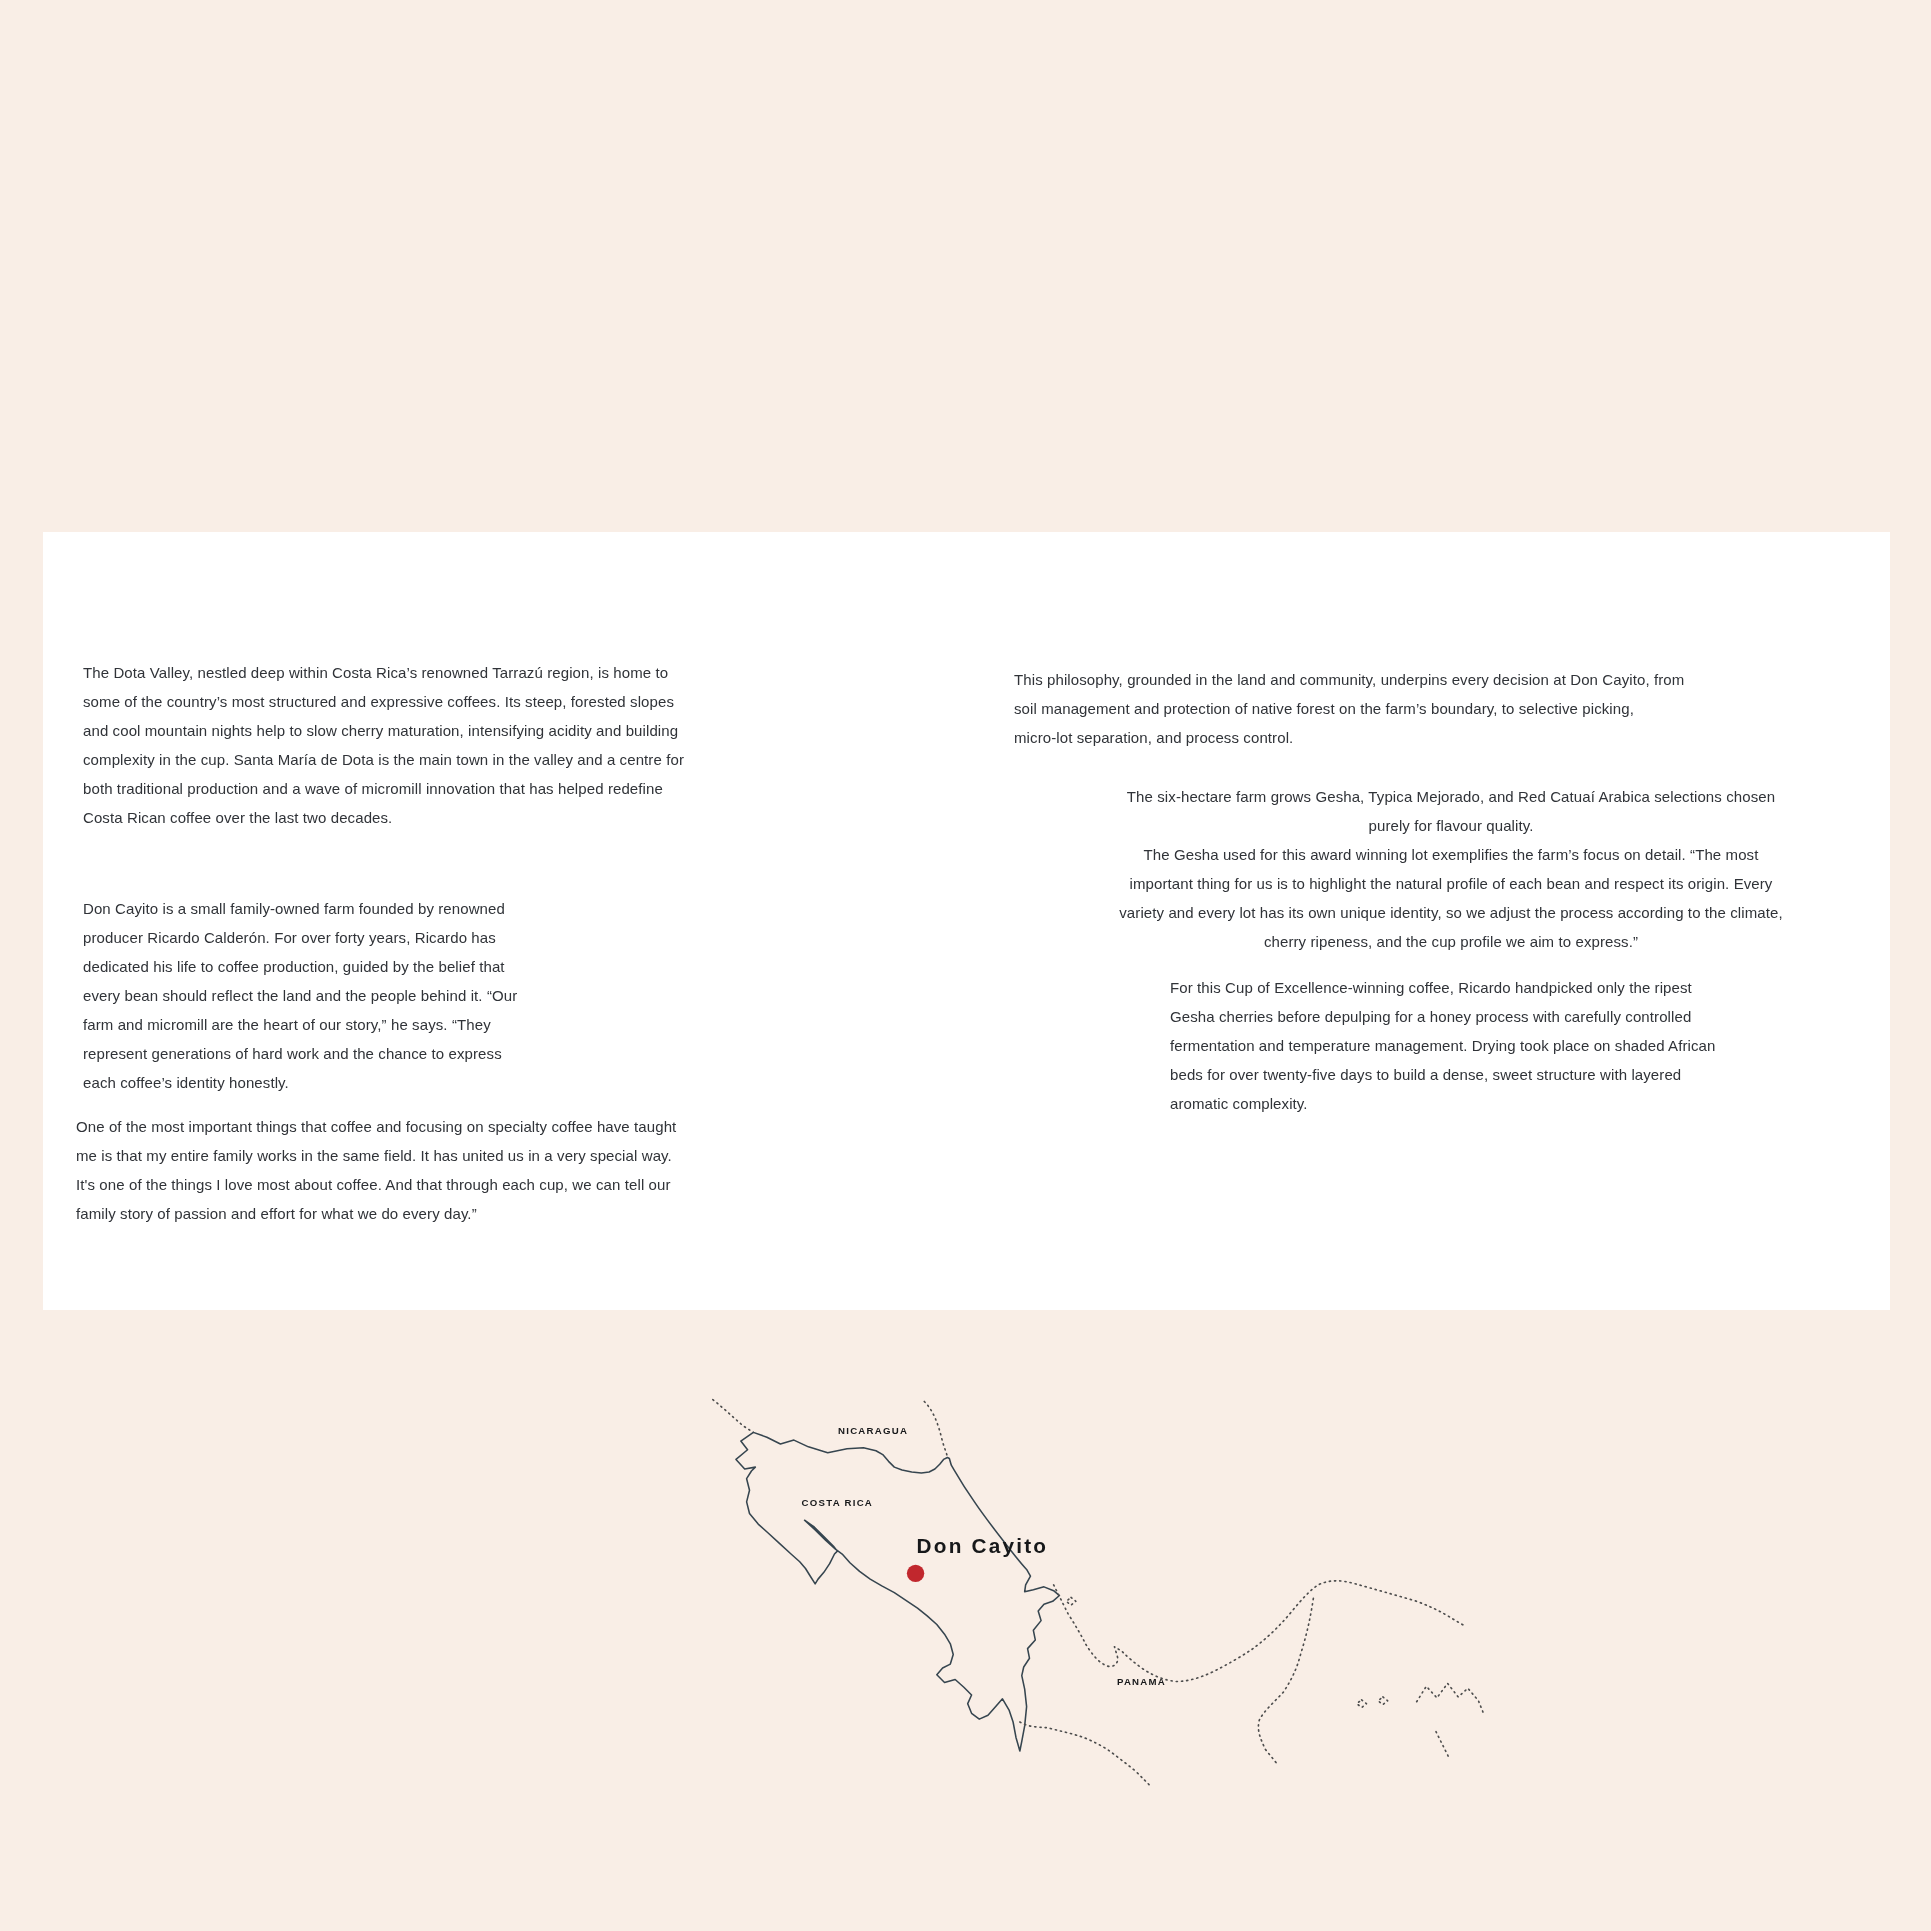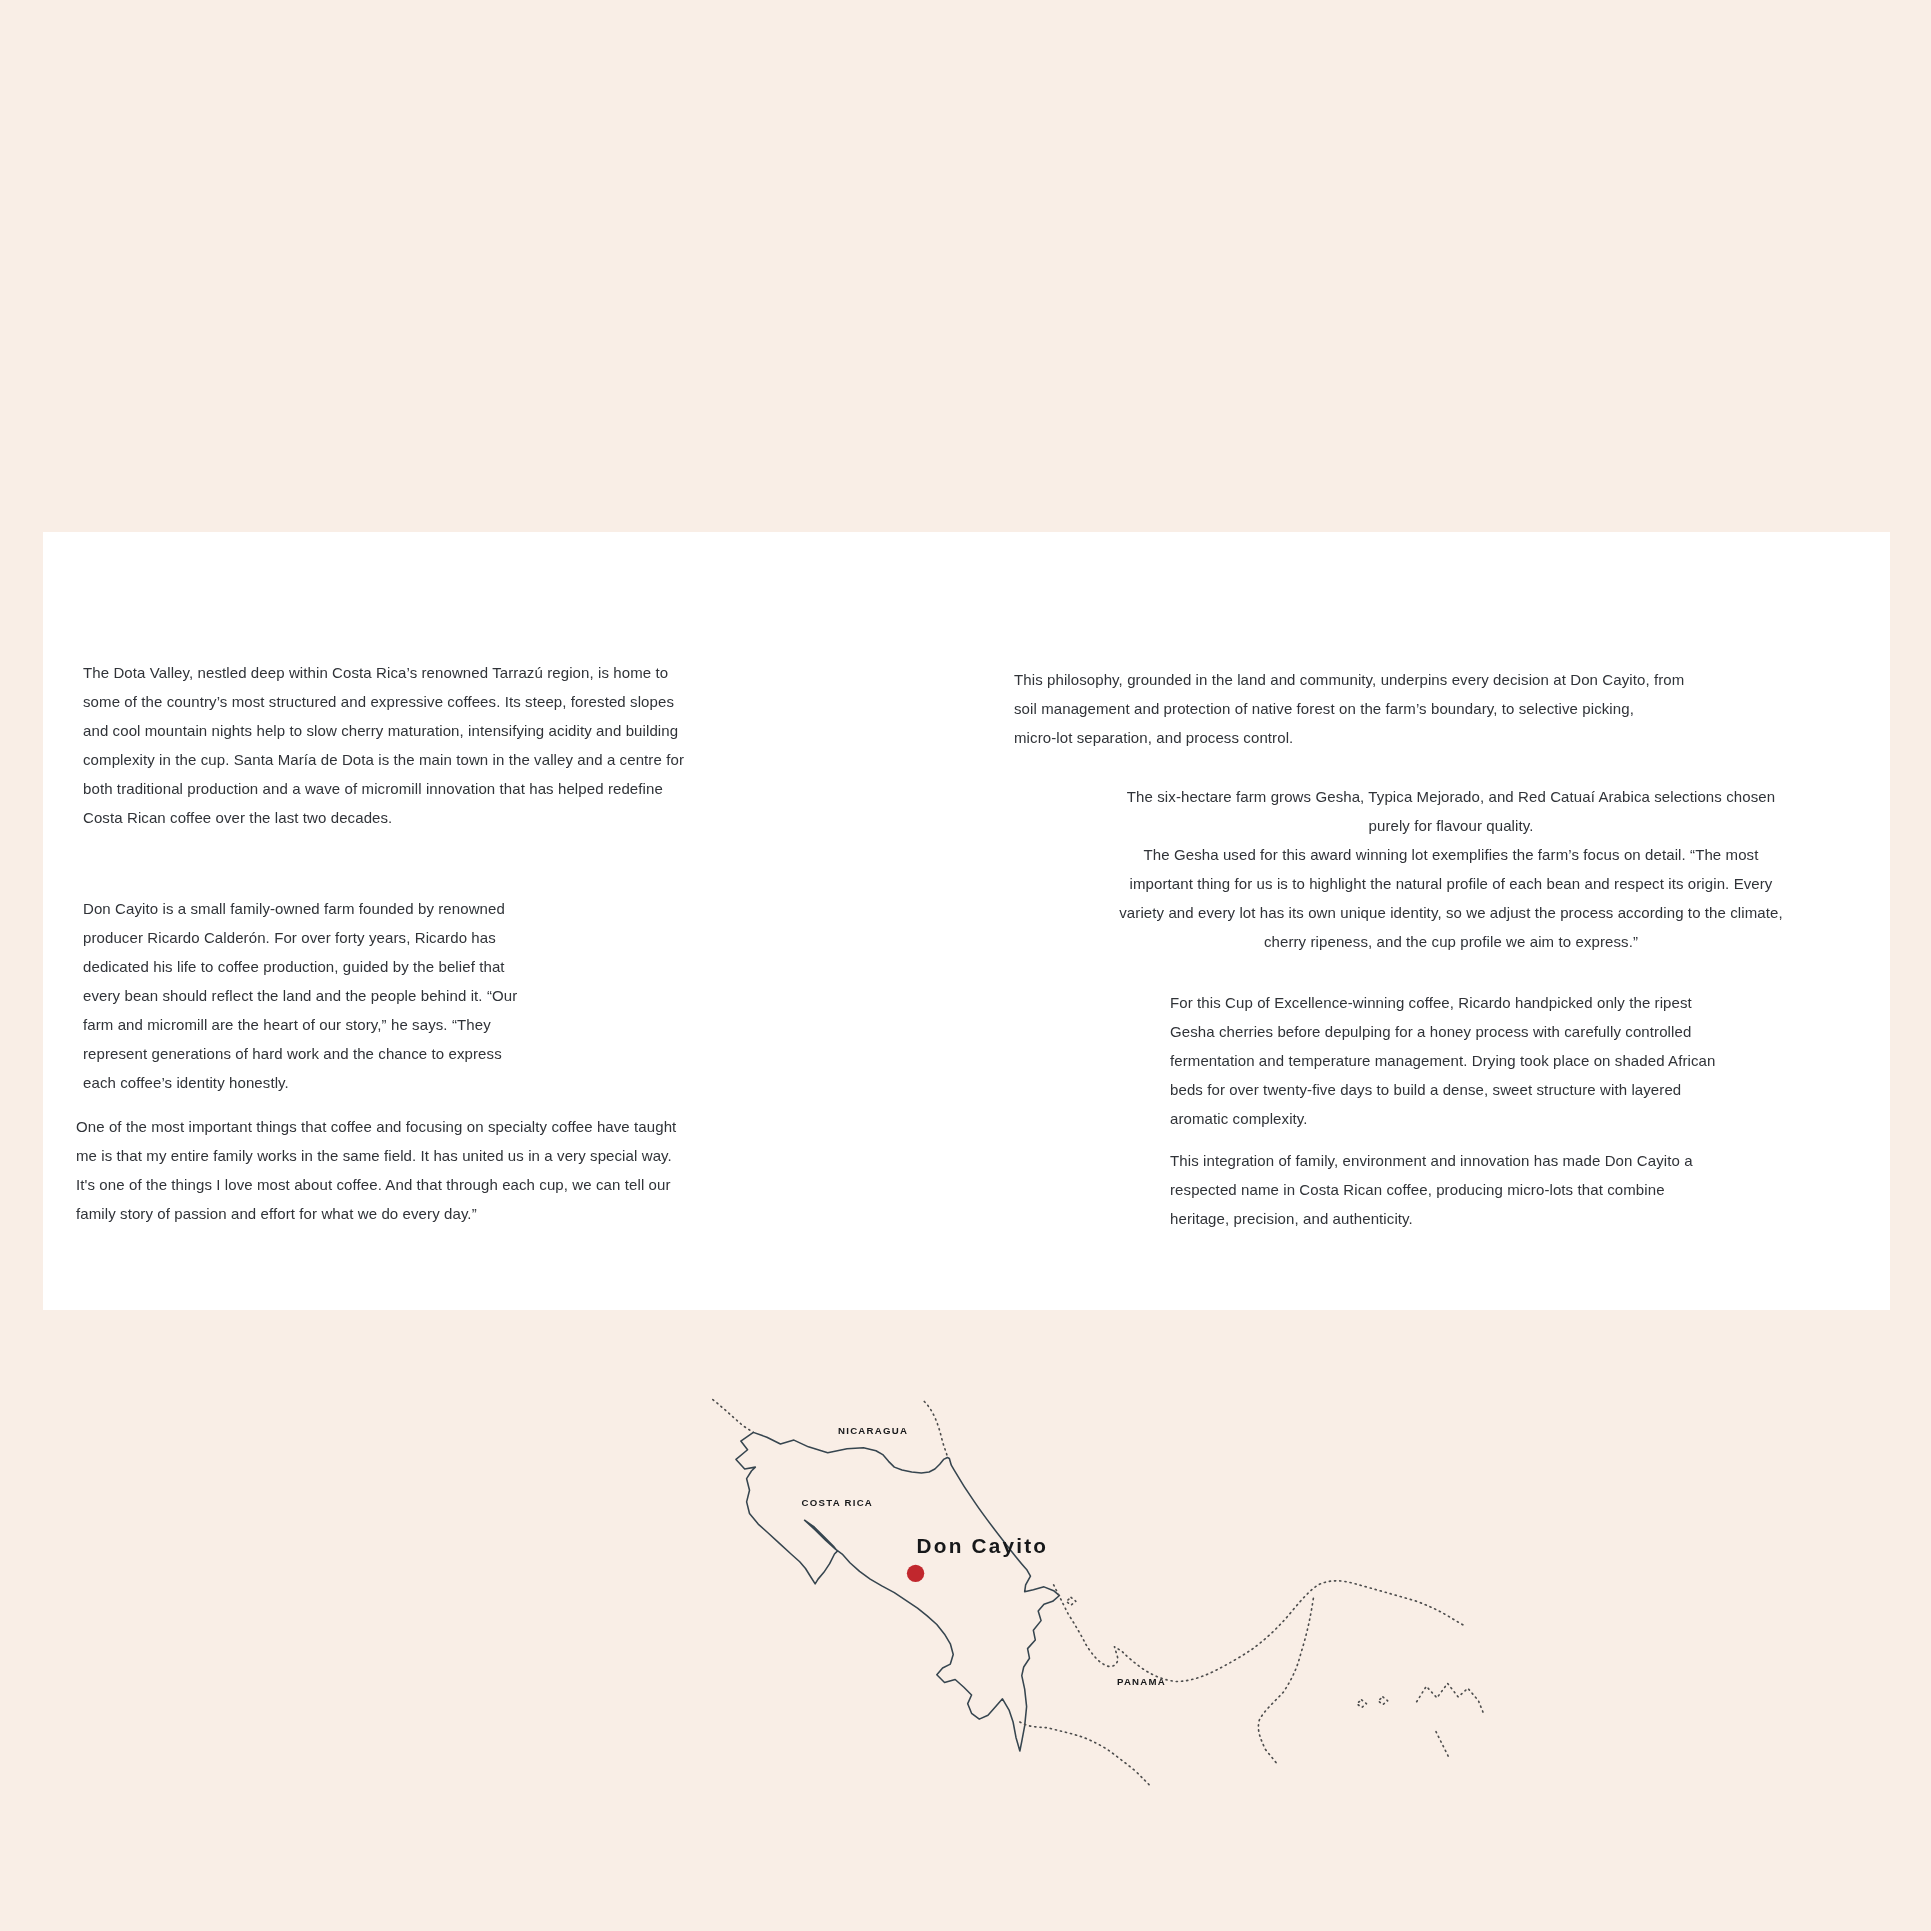--- a/index.html
+++ b/index.html
@@ -121,23 +121,20 @@
 
   <div class="para" style="left: 971px; top: 133px; width: 874px;">This philosophy, grounded in the land and community, underpins every decision at Don Cayito, from
 soil management and protection of native forest on the farm’s boundary, to selective picking,
 micro-lot separation, and process control.</div>
   <div class="para" style="left: 971px; top: 250px; width: 874px; text-align: center;">The six-hectare farm grows Gesha, Typica Mejorado, and Red Catuaí Arabica selections chosen
 purely for flavour quality.
 The Gesha used for this award winning lot exemplifies the farm’s focus on detail.  “The most
 important thing for us is to highlight the natural profile of each bean and respect its origin. Every
 variety and every lot has its own unique identity, so we adjust the process according to the climate,
 cherry ripeness, and the cup profile we aim to express.”</div>
-  <div class="para" style="left: 1127px; top: 441px; width: 714px; margin-top: 15px;">For this Cup of Excellence-winning coffee, Ricardo handpicked only the ripest
+  <div class="para" style="left: 1127px; top: 441px; width: 714px;">For this Cup of Excellence-winning coffee, Ricardo handpicked only the ripest
 Gesha cherries before depulping for a honey process with carefully controlled
 fermentation and temperature management. Drying took place on shaded African
 beds for over twenty-five days to build a dense, sweet structure with layered
 aromatic complexity.</div>
-  <div class="para" style="left: 1127px; top: 614px; width: 714px;">This integration of family, environment and innovation has made Don Cayito a
-respected name in Costa Rican coffee, producing micro-lots that combine
-heritage, precision, and authenticity.</div>
 
 </div>
 
 
 </body></html>

